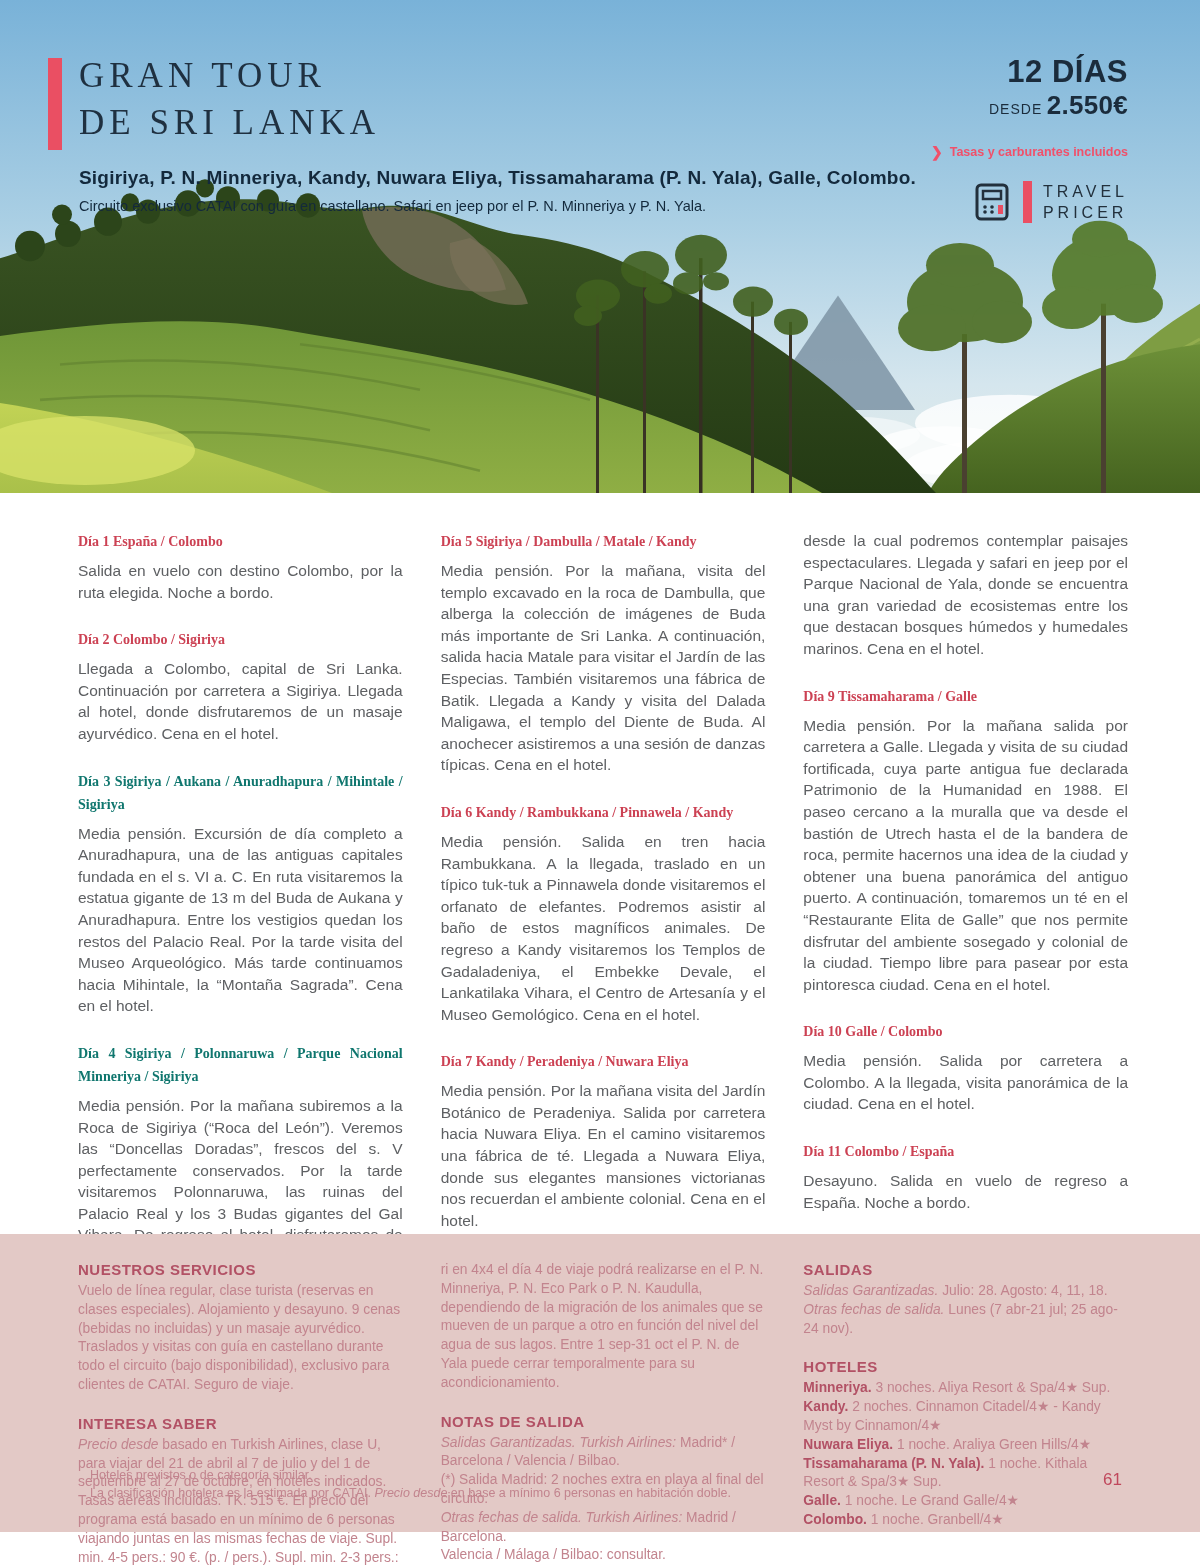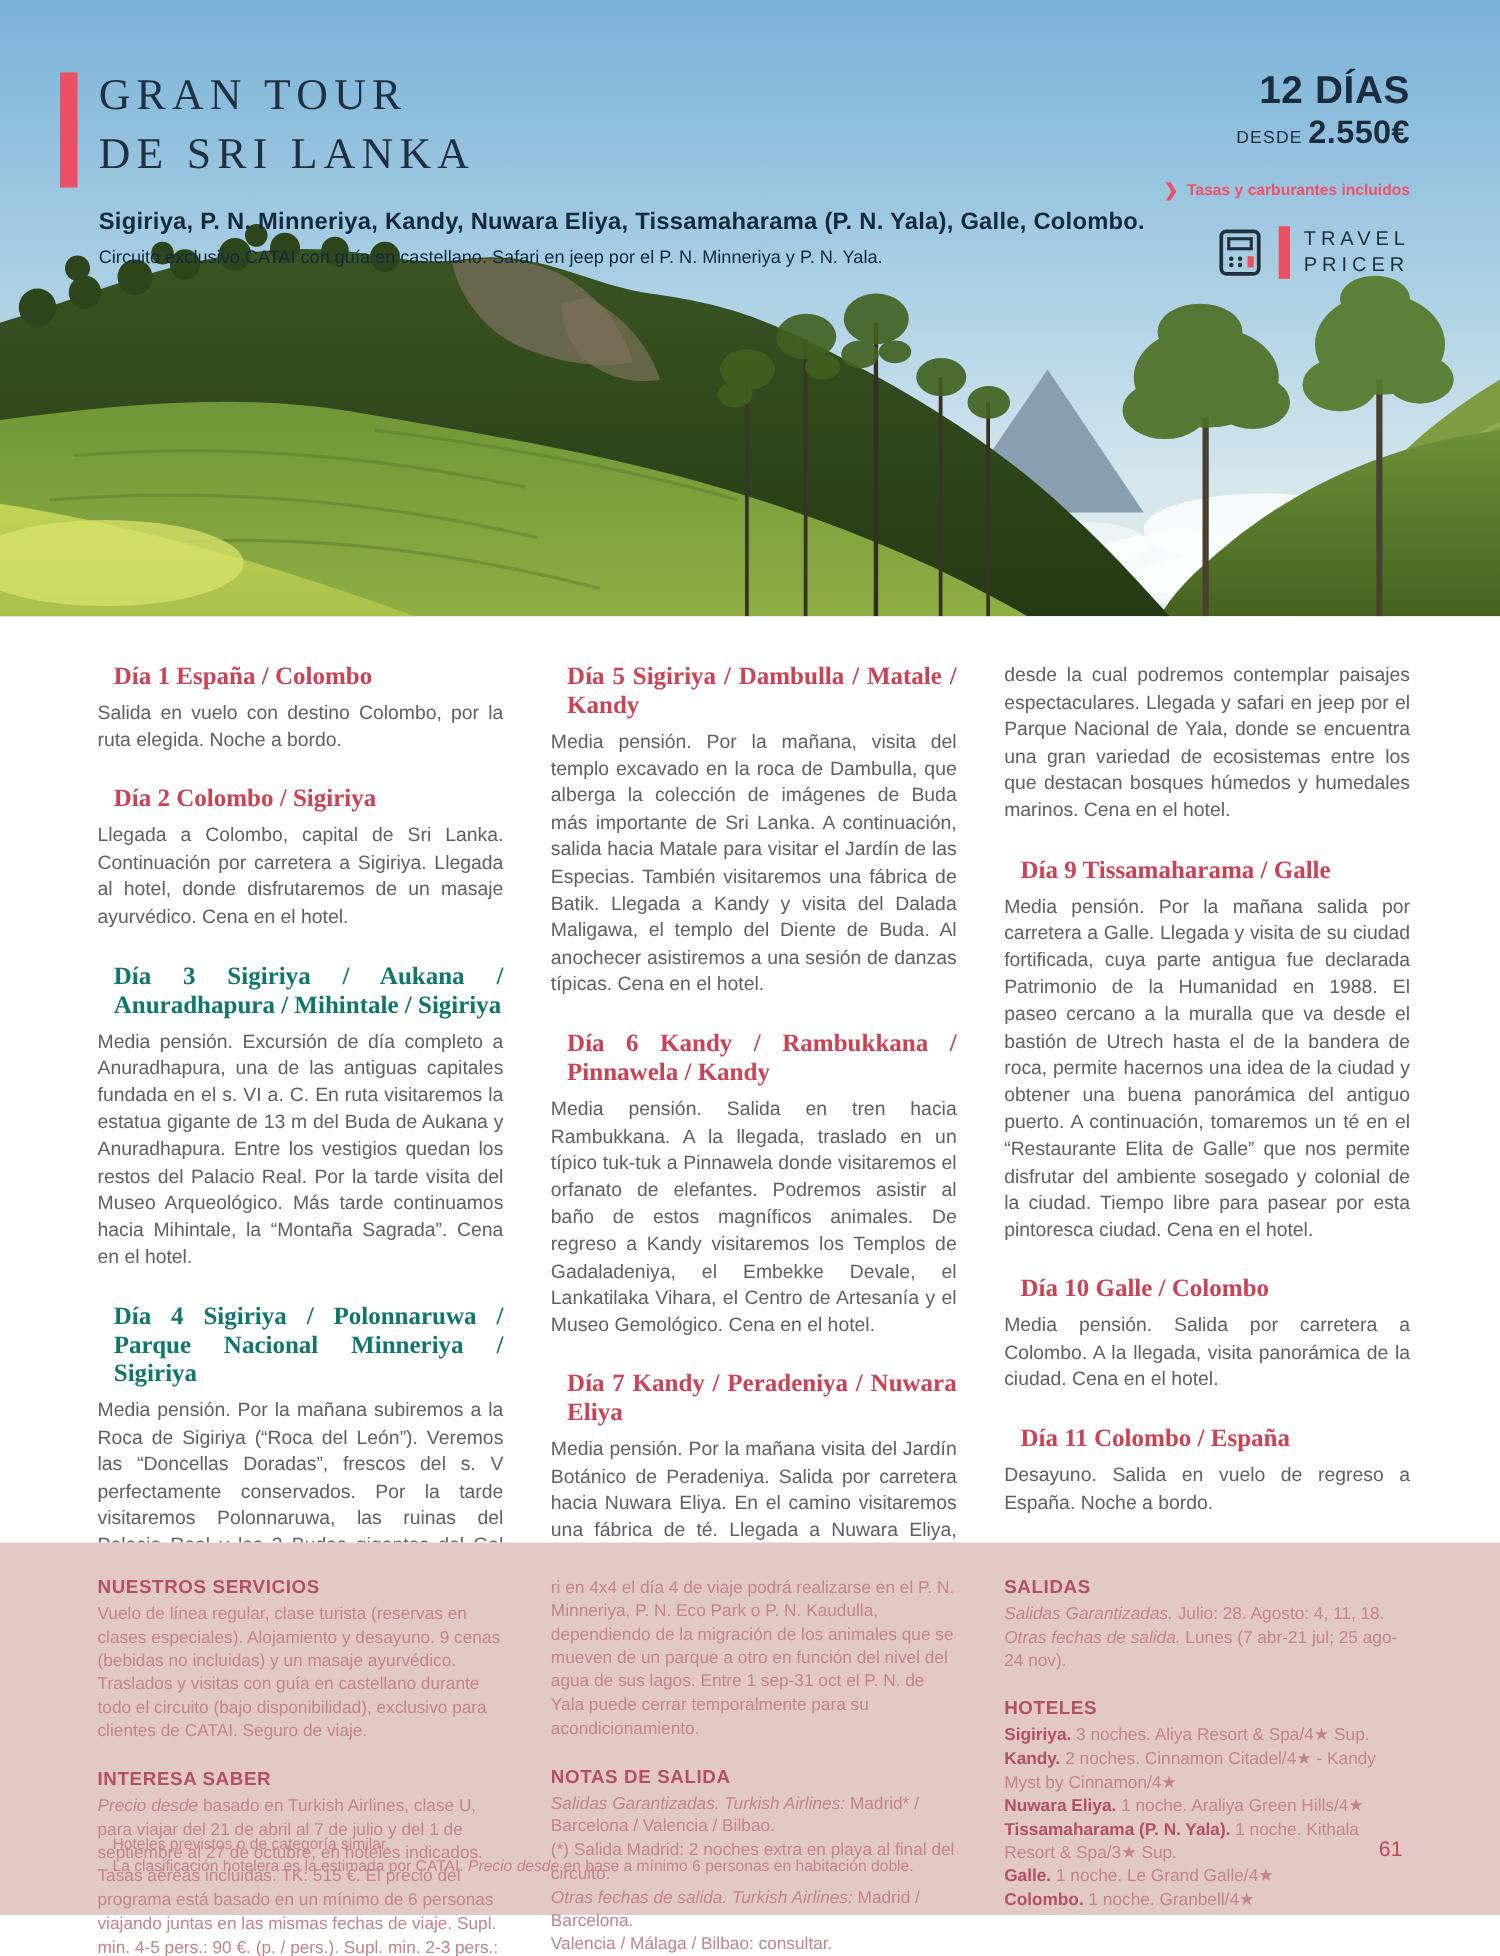--- a/index.html
+++ b/index.html
@@ -48,24 +48,24 @@
 
   
   .itinerary {
     display: flex; gap: 38px;
     padding: 37px 72px 0 78px;
     height: 741px; overflow: hidden;
   }
   .itin-col { flex: 1; min-width: 0; }
   .day-heading {
     font-family: "Liberation Serif", serif;
-    font-size: 20px; font-weight: 700;
+    font-size: 14px; font-weight: 700;
     color: #cc4153;
     line-height: 23px;
-    margin: 25px 0 7px 13px;
+    margin: 25px 0 7px 0;
     text-align: justify;
   }
   .itin-col .day-heading:first-child { margin-top: 0; }
   .day-body {
     font-size: 15.5px; line-height: 21.6px;
     color: #5e6063;
     text-align: justify;
     margin: 0;
   }
 
@@ -294,21 +294,21 @@
         <p class="info-body" style="color: rgb(194, 132, 142);"><em>Salidas Garantizadas. Turkish Airlines:</em><span> Madrid* / Barcelona / Valencia / Bilbao.</span></p>
         <p class="info-body" style="color: rgb(194, 132, 142);"><span>(*) Salida Madrid: 2 noches extra en playa al final del circuito.</span></p>
         <p class="info-body" style="color: rgb(194, 132, 142);"><em>Otras fechas de salida. Turkish Airlines:</em><span> Madrid / Barcelona.</span></p>
         <p class="info-body" style="color: rgb(194, 132, 142);"><span>Valencia / Málaga / Bilbao: consultar.</span></p>
       </div>
     <div class="info-col">
         <h4 class="info-heading" style="color: rgb(178, 81, 101);">SALIDAS</h4>
         <p class="info-body" style="color: rgb(194, 132, 142);"><em>Salidas Garantizadas.</em><span> Julio: 28. Agosto: 4, 11, 18.</span></p>
         <p class="info-body" style="color: rgb(194, 132, 142);"><em>Otras fechas de salida.</em><span> Lunes (7 abr-21 jul; 25 ago-24 nov).</span></p>
         <h4 class="info-heading" style="color: rgb(178, 81, 101);">HOTELES</h4>
-        <p class="info-body" style="color: rgb(194, 132, 142);"><strong style="color: rgb(178, 81, 101);">Sigiriya.</strong><span> 3 noches. Aliya Resort &amp; Spa/4★ Sup.</span></p>
+        <p class="info-body" style="color: rgb(194, 132, 142);"><strong style="color: rgb(178, 81, 101);">Minneriya.</strong><span> 3 noches. Aliya Resort &amp; Spa/4★ Sup.</span></p>
         <p class="info-body" style="color: rgb(194, 132, 142);"><strong style="color: rgb(178, 81, 101);">Kandy.</strong><span> 2 noches. Cinnamon Citadel/4★ - Kandy Myst by Cinnamon/4★</span></p>
         <p class="info-body" style="color: rgb(194, 132, 142);"><strong style="color: rgb(178, 81, 101);">Nuwara Eliya.</strong><span> 1 noche. Araliya Green Hills/4★</span></p>
         <p class="info-body" style="color: rgb(194, 132, 142);"><strong style="color: rgb(178, 81, 101);">Tissamaharama (P. N. Yala).</strong><span> 1 noche. Kithala Resort &amp; Spa/3★ Sup.</span></p>
         <p class="info-body" style="color: rgb(194, 132, 142);"><strong style="color: rgb(178, 81, 101);">Galle.</strong><span> 1 noche. Le Grand Galle/4★</span></p>
         <p class="info-body" style="color: rgb(194, 132, 142);"><strong style="color: rgb(178, 81, 101);">Colombo.</strong><span> 1 noche. Granbell/4★</span></p>
       </div>
   </div>
   <div class="legal" style="color: rgb(194, 132, 142);">
     <p>Hoteles previstos o de categoría similar.</p>
     <p><span>La clasificación hotelera es la estimada por CATAI. </span><em>Precio desde</em><span> en base a mínimo 6 personas en habitación doble.</span></p>

